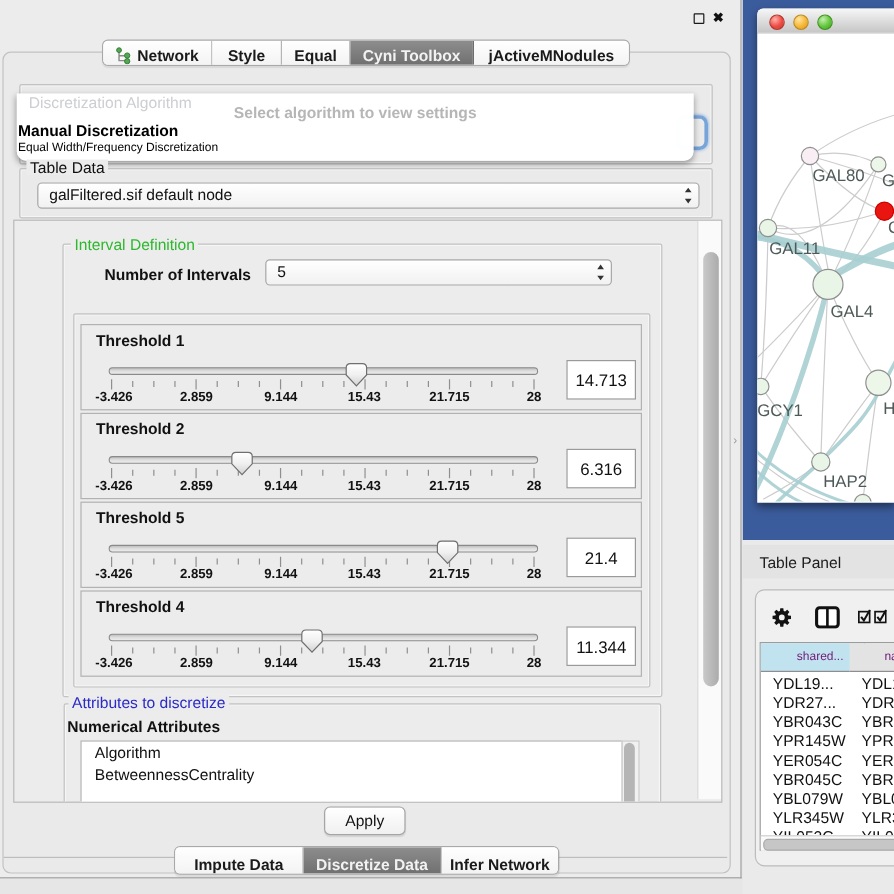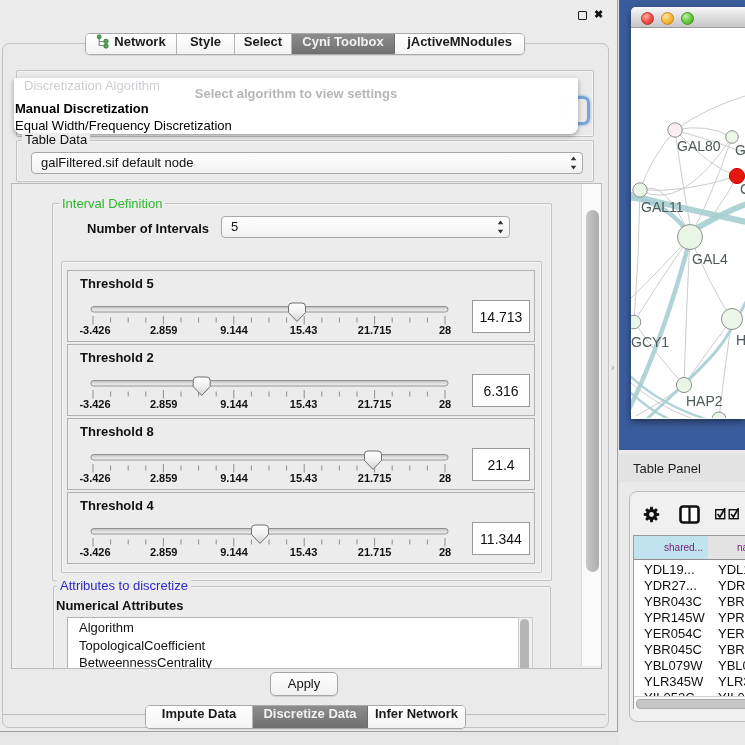--- a/index.html
+++ b/index.html
@@ -10,40 +10,40 @@
 
 #cpwin{left:0;top:0;width:617px;height:731px;background:#ececec;border-right:1px solid #a0a0a0;border-bottom:1px solid #a0a0a0;}
 #cptitle{left:0;top:0;width:617px;height:27px;background:#e9e9e9;border-bottom:1px solid #d6d6d6;}
 #cptitle .t{position:absolute;left:7px;top:7px;font-size:13px;color:#111;}
 .sqicon{position:absolute;left:578px;top:11px;width:7px;height:7px;border:1.6px solid #1a1a1a;border-radius:1px;}
 .xicon{position:absolute;left:594px;top:8px;font-size:11px;font-weight:bold;color:#111;}
 
 #tpane{left:2px;top:43px;width:605px;height:683px;background:#eaeaea;border:1px solid #c2c2c2;border-radius:7px;}
 
 .seg{position:absolute;display:flex;background:#fdfdfd;border:1px solid #a9a9a9;border-radius:5px;overflow:hidden;box-shadow:0 1px 1px rgba(0,0,0,0.08);}
-.seg .s{font-size:13px;font-weight:bold;color:#1a1a1a;display:flex;align-items:flex-start;justify-content:center;border-right:1px solid #b5b5b5;background:linear-gradient(#ffffff,#f3f3f3);white-space:nowrap;}
+.seg .s{font-size:13px;font-weight:bold;color:#1a1a1a;display:flex;align-items:flex-end;justify-content:center;border-right:1px solid #b5b5b5;background:linear-gradient(#ffffff,#f3f3f3);white-space:nowrap;}
 .seg .s:last-child{border-right:none;}
 .seg .sel{background:linear-gradient(#8d8d8d,#707070);color:#f2f2f2;border-right-color:#6e6e6e;}
 #toptabs{left:85px;top:33px;height:20px;}
 #toptabs .s{height:20px;}
 #bottabs{left:145px;top:705px;height:22px;}
 #bottabs .s{height:22px;}
 
 .group{position:absolute;border:1px solid #c2c2c2;border-radius:2px;box-shadow:inset 0 0 0 1px rgba(255,255,255,0.5);}
 .gtitle{position:absolute;font-size:13px;line-height:13px;background:#ececec;padding:0 3px;white-space:nowrap;}
 
 .combo{position:absolute;background:linear-gradient(#ffffff,#f1f1f1);border:1px solid #a9a9a9;border-radius:4px;}
 .combo .ct{position:absolute;left:9px;top:2px;font-size:13px;color:#111;}
 .combo .ar{position:absolute;right:5px;top:50%;width:7px;height:14px;margin-top:-7px;}
 
 #popup{left:14px;top:78px;width:564px;height:56px;background:rgba(255,255,255,0.985);border-radius:0 0 8px 8px;box-shadow:0 2px 5px rgba(0,0,0,0.35);}
 #popup .hint{position:absolute;left:0;right:0;top:8px;text-align:center;font-size:13px;font-weight:bold;color:#b6b6b6;}
 #popup .ghost{position:absolute;left:10px;top:0px;font-size:13px;color:#ccced2;}
 #popup .o1{position:absolute;left:1px;top:23px;font-size:13px;font-weight:bold;color:#000;}
-#popup .o2{position:absolute;left:1px;top:40px;font-size:13px;color:#000;}
+#popup .o2{position:absolute;left:1px;top:40px;font-size:10px;color:#000;}
 
 #scrollpane{left:11px;top:183px;width:589px;height:484px;border:1px solid #b9b9b9;background:#ececec;overflow:hidden;}
 #vsb{position:absolute;right:0;top:0;width:19px;height:482px;background:#fafafa;border-left:1px solid #d9d9d9;}
 #vsbthumb{position:absolute;left:4px;top:26px;width:13px;height:362px;background:linear-gradient(90deg,#c9c9c9,#ababab);border-radius:7px;}
 
 .tpanel{position:absolute;left:55px;width:466px;height:70px;border:1px solid #b2b2b2;background:#ececec;}
 .tpanel .tt{position:absolute;left:12px;top:5px;font-size:13px;font-weight:bold;color:#111;}
 .vbox{position:absolute;left:404px;top:29px;width:56px;height:31px;background:#ffffff;border:1px solid #9a9a9a;font-size:14px;color:#111;display:flex;align-items:center;justify-content:center;}
 
 #numattr{position:absolute;left:44px;top:414px;font-size:13px;font-weight:bold;color:#111;}
@@ -116,21 +116,21 @@
   <div class="seg" id="toptabs">
     <div class="s" style="width:90px;">
       <svg width="14" height="15" viewBox="0 0 14 15" style="margin-right:4px;">
         <path d="M3.2 3.5 V12 M3.2 7.5 H9 M3.2 11.5 H9" stroke="#8a8a8a" stroke-width="1.2" fill="none"></path>
         <circle cx="3.2" cy="2.8" r="2" fill="#57a657" stroke="#2e7d32" stroke-width="0.8"></circle>
         <circle cx="10" cy="7.3" r="2.2" fill="#57a657" stroke="#2e7d32" stroke-width="0.8"></circle>
         <circle cx="10" cy="12" r="2.2" fill="#57a657" stroke="#2e7d32" stroke-width="0.8"></circle>
       </svg>
       Network</div>
     <div class="s" style="width:57px;">Style</div>
-    <div class="s" style="width:56px;">Select</div>
+    <div class="s" style="width:56px;">Equal</div>
     <div class="s sel" style="width:102px;">Cyni Toolbox</div>
     <div class="s" style="width:129px;">jActiveMNodules</div>
   </div>
 
   <div class="abs" id="popup">
     <div class="ghost">Discretization Algorithm</div>
     <div class="hint">Select algorithm to view settings</div>
     <div class="o1">Manual Discretization</div>
     <div class="o2">Equal Width/Frequency Discretization</div>
   </div>
@@ -156,21 +156,21 @@
     <div class="combo" style="left:209px;top:32px;width:287px;height:20px;">
       <span class="ct">5</span>
       <svg class="ar" viewBox="0 0 7 14">
           <path d="M3.5 0.5 L6.3 4.3 H0.7 Z M3.5 13.5 L6.3 9.7 H0.7 Z" fill="#333"></path>
         </svg>
     </div>
 
     <div class="group" style="left:49px;top:77px;width:479px;height:310px;"></div>
 
     <div class="tpanel" style="top:86px;">
-      <div class="tt">Threshold 5</div>
+      <div class="tt">Threshold 1</div>
       <svg width="466" height="70">
         <g stroke="#8f8f8f" stroke-width="1">
           <line x1="25" y1="45" x2="25" y2="53.5"></line>
             <line x1="95.4" y1="45" x2="95.4" y2="53.5"></line>
             <line x1="165.8" y1="45" x2="165.8" y2="53.5"></line>
             <line x1="236.2" y1="45" x2="236.2" y2="53.5"></line>
             <line x1="306.6" y1="45" x2="306.6" y2="53.5"></line>
             <line x1="377" y1="45" x2="377" y2="53.5"></line>
           <line x1="42.6" y1="46.5" x2="42.6" y2="51.5"></line>
             <line x1="60.2" y1="46.5" x2="60.2" y2="51.5"></line>
@@ -236,21 +236,21 @@
             <text x="235.6" y="63">15.43</text>
             <text x="306.6" y="63">21.715</text>
             <text x="377" y="63">28</text>
         </g>
         <path d="M 125.2 41.5 L 125.2 35.5 Q 125.2 32 128.7 32 L 138.7 32 Q 142.2 32 142.2 35.5 L 142.2 41.5 L 133.7 50.5 Z" fill="url(#thumbg)" stroke="#6f6f6f" stroke-width="1"></path>
       </svg>
       <div class="vbox">6.316</div>
     </div>
 
     <div class="tpanel" style="top:234px;">
-      <div class="tt">Threshold 8</div>
+      <div class="tt">Threshold 5</div>
       <svg width="466" height="70">
         <g stroke="#8f8f8f" stroke-width="1">
           <line x1="25" y1="45" x2="25" y2="53.5"></line>
             <line x1="95.4" y1="45" x2="95.4" y2="53.5"></line>
             <line x1="165.8" y1="45" x2="165.8" y2="53.5"></line>
             <line x1="236.2" y1="45" x2="236.2" y2="53.5"></line>
             <line x1="306.6" y1="45" x2="306.6" y2="53.5"></line>
             <line x1="377" y1="45" x2="377" y2="53.5"></line>
           <line x1="42.6" y1="46.5" x2="42.6" y2="51.5"></line>
             <line x1="60.2" y1="46.5" x2="60.2" y2="51.5"></line>
@@ -320,21 +320,20 @@
         <path d="M 183.5 41.5 L 183.5 35.5 Q 183.5 32 187.0 32 L 197.0 32 Q 200.5 32 200.5 35.5 L 200.5 41.5 L 192.0 50.5 Z" fill="url(#thumbg)" stroke="#6f6f6f" stroke-width="1"></path>
       </svg>
       <div class="vbox">11.344</div>
     </div>
 
     <div class="group" style="left:41px;top:402px;width:496px;height:90px;"></div>
     <div class="gtitle" style="left:45px;top:395px;color:#2a2ac8;">Attributes to discretize</div>
     <div id="numattr">Numerical Attributes</div>
     <div id="attrlist">
       <div>Algorithm</div>
-      <div>TopologicalCoefficient</div>
       <div>BetweennessCentrality</div>
     </div>
     <div id="attrsb">
         <div id="attrsbth"></div>
       </div>
   </div>
 
   <div class="abs" id="apply">Apply</div>
 
   <div class="abs" style="left:3px;top:714px;width:603px;height:1px;background:#bdbdbd;"></div>

